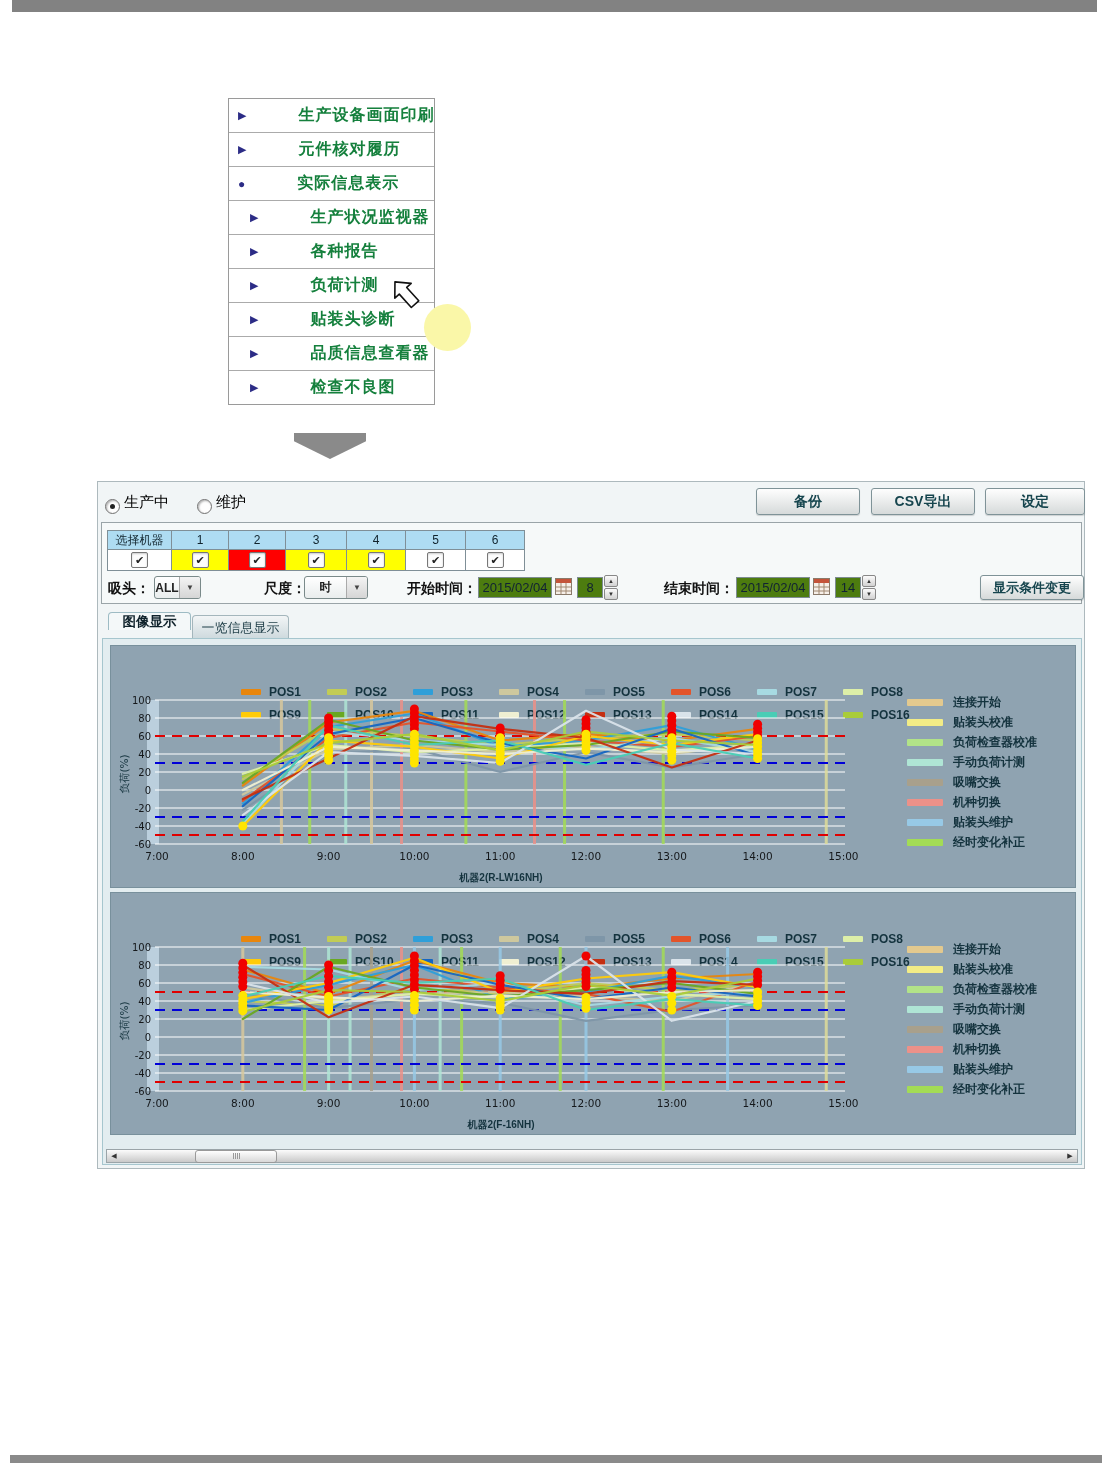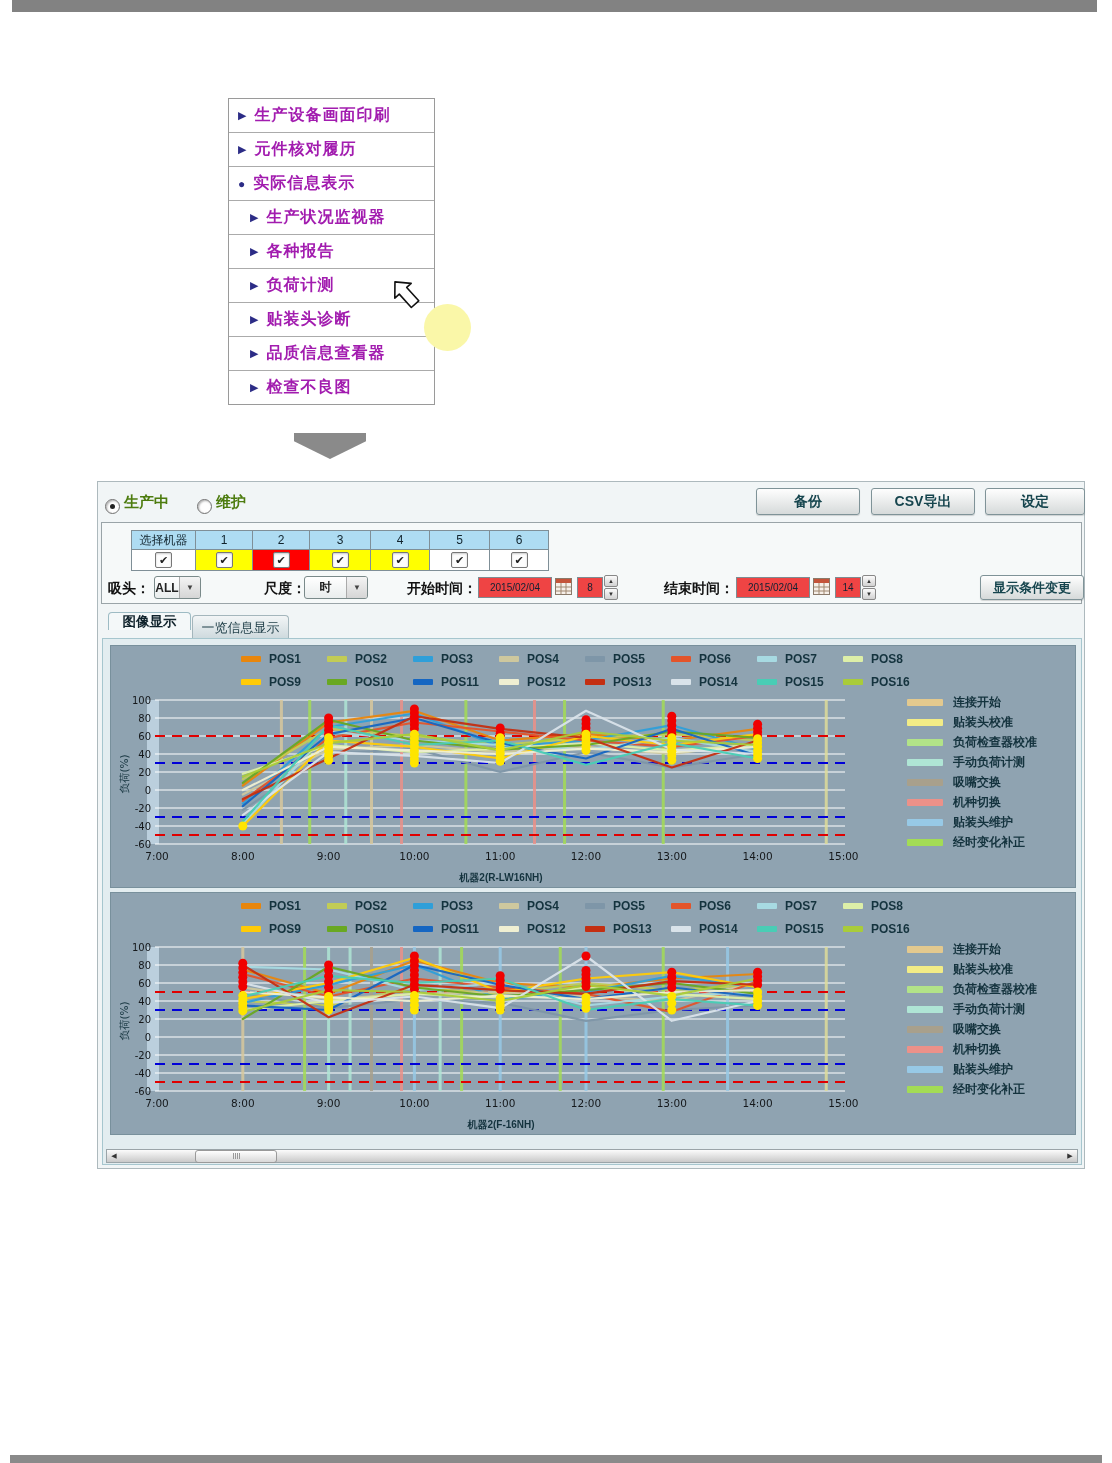--- a/index.html
+++ b/index.html
@@ -9,58 +9,58 @@
   .top-bar{position:absolute;left:12px;top:0;width:1085px;height:12px;background:#828282;}
   .bottom-bar{position:absolute;left:10px;top:1455px;width:1092px;height:8px;background:#8A8A8A;}
 
   
   .menu{position:absolute;left:228px;top:98px;width:205px;background:#FFF;border:1px solid #9A9A9A;z-index:1;}
   .menu-item{height:33px;display:flex;align-items:center;border-bottom:1px solid #ABABAB;padding-left:9px;gap:8px;background:#FFF;}
   .menu-item:last-child{border-bottom:none;}
   .menu-item.indent{padding-left:21px;}
   .marker{color:#2C2C86;font-size:11px;line-height:1;}
   .marker.dot{font-size:12px;}
-  .mlabel{color:#a21caf;font-weight:700;font-size:16px;letter-spacing:1px;white-space:nowrap;}
+  .mlabel{color:#15803d;font-weight:700;font-size:16px;letter-spacing:1px;white-space:nowrap;margin-left:44px;}
 
   .highlight-circle{position:absolute;left:424px;top:304px;width:47px;height:47px;border-radius:50%;background:#FAF7A8;z-index:2;}
   .cursor{position:absolute;left:386px;top:266px;z-index:3;}
   .down-arrow{position:absolute;left:294px;top:433px;width:72px;height:26px;background:#8A8A8A;clip-path:polygon(0 0,100% 0,100% 32%,50% 100%,0 32%);}
 
   
   .main-panel{position:absolute;left:97px;top:481px;width:988px;height:688px;background:#F1F5F6;border:1px solid #ADB9BD;box-sizing:border-box;}
   .radio{position:absolute;width:13px;height:13px;border-radius:50%;border:1px solid #707070;background:#FEFEFE;box-shadow:inset 1px 1px 2px rgba(0,0,0,.3);}
   .radio.sel::after{content:"";position:absolute;left:3.5px;top:3.5px;width:5px;height:5px;border-radius:50%;background:#222;}
-  .rlabel{position:absolute;font-size:15px;font-weight:700;color:#4d7c0f;white-space:nowrap;}
+  .rlabel{position:absolute;font-size:15px;font-weight:400;color:#000000;white-space:nowrap;}
 
   .btn{position:absolute;display:flex;align-items:center;justify-content:center;background:linear-gradient(#FEFEFE,#D6DADA);border:1px solid #7F9398;border-radius:3px;color:#16454E;font-weight:700;font-size:14px;box-sizing:border-box;box-shadow:0 1px 1px rgba(0,0,0,.15);}
 
   .inner-box{position:absolute;left:3px;top:40px;width:981px;height:82px;background:#F6F9F9;border:1px solid #9AA4A8;box-sizing:border-box;}
 
-  .machine-table{position:absolute;left:5px;top:7px;border-left:1px solid #7F8F97;border-top:1px solid #7F8F97;width:max-content;margin-left:24px;}
+  .machine-table{position:absolute;left:5px;top:7px;border-left:1px solid #7F8F97;border-top:1px solid #7F8F97;width:max-content;}
   .mt-row{display:flex;}
   .mt-th{height:19px;background:#AEDCF2;border-right:1px solid #7F8F97;border-bottom:1px solid #7F8F97;display:flex;align-items:center;justify-content:center;font-size:12px;color:#10232C;box-sizing:border-box;}
   .mt-td{height:21px;border-right:1px solid #7F8F97;border-bottom:1px solid #7F8F97;display:flex;align-items:center;justify-content:center;box-sizing:border-box;}
   .cb{width:15px;height:14px;border:1px solid #777;background:#FDFDFD;display:flex;align-items:center;justify-content:center;font-size:11px;font-weight:700;color:#222;border-radius:2px;box-shadow:inset 0 1px 2px rgba(0,0,0,.2);}
 
   .clabel{position:absolute;font-size:14px;font-weight:700;color:#111;white-space:nowrap;}
   .dd{position:absolute;display:flex;height:23px;border:1px solid #7A8A8A;border-radius:3px;background:linear-gradient(#FFF,#E9EDED);box-sizing:border-box;overflow:hidden;}
   .dd-val{flex:1;display:flex;align-items:center;justify-content:center;font-size:12px;font-weight:700;color:#222;}
   .dd-arr{width:20px;border-left:1px solid #AAA;display:flex;align-items:center;justify-content:center;font-size:8px;color:#444;background:linear-gradient(#F4F4F4,#D5D5D5);}
-  .inp{position:absolute;background:#ef4444;border:1px solid #7E8C92;display:flex;align-items:center;justify-content:center;font-size:10px;color:#123;box-sizing:border-box;}
+  .inp{position:absolute;background:#4d7c0f;border:1px solid #7E8C92;display:flex;align-items:center;justify-content:center;font-size:13px;color:#123;box-sizing:border-box;}
   .spin{position:absolute;display:flex;flex-direction:column;gap:1px;}
   .spin-btn{width:14px;height:12px;display:flex;align-items:center;justify-content:center;font-size:6px;color:#333;background:linear-gradient(#FBFBFB,#D2D2D2);border:1px solid #888;border-radius:2px;box-sizing:border-box;}
   .calendar{position:absolute;}
 
   .tab{position:absolute;display:flex;align-items:center;justify-content:center;box-sizing:border-box;}
   .tab-active{background:#F4F8F9;border:1px solid #9DBBC4;border-bottom:none;border-radius:4px 4px 0 0;font-weight:700;font-size:13.5px;color:#10232C;z-index:3;}
   .tab-inactive{background:linear-gradient(#F2F5F6,#CDD9DD);border:1px solid #A4B6BC;border-bottom:none;border-radius:4px 4px 0 0;font-size:13px;color:#24424C;z-index:1;}
   .tab-panel{position:absolute;left:4px;top:156px;width:980px;height:527px;background:#E3EDF0;border:1px solid #A6C6CE;box-sizing:border-box;z-index:2;}
 
   .chart-panel{position:absolute;left:7px;width:966px;height:243px;background:#8FA3B1;border:1px solid #78909C;box-sizing:border-box;}
-  .pos-row{position:absolute;left:130px;display:flex;}
+  .pos-row{position:absolute;left:130px;display:flex;margin-top:33px;}
   .pos-item{width:86px;display:flex;align-items:center;gap:8px;}
   .pos-swatch{width:20px;height:6px;border-radius:1px;flex:none;}
   .pos-label{font-size:12px;font-weight:700;color:#14333E;}
   .plot{position:absolute;left:6px;top:48px;}
   svg text{font-family:"DejaVu Sans","Liberation Sans",sans-serif;}
   .event-legend{position:absolute;left:796px;top:46px;}
   .ev-item{display:flex;align-items:center;gap:10px;height:20px;}
   .ev-swatch{width:36px;height:7px;border-radius:1px;flex:none;}
   .ev-label{font-size:12px;font-weight:700;color:#14333E;white-space:nowrap;}
   .chart-title{position:absolute;left:0;top:225px;width:780px;text-align:center;font-size:10px;font-weight:700;color:#14333E;}

